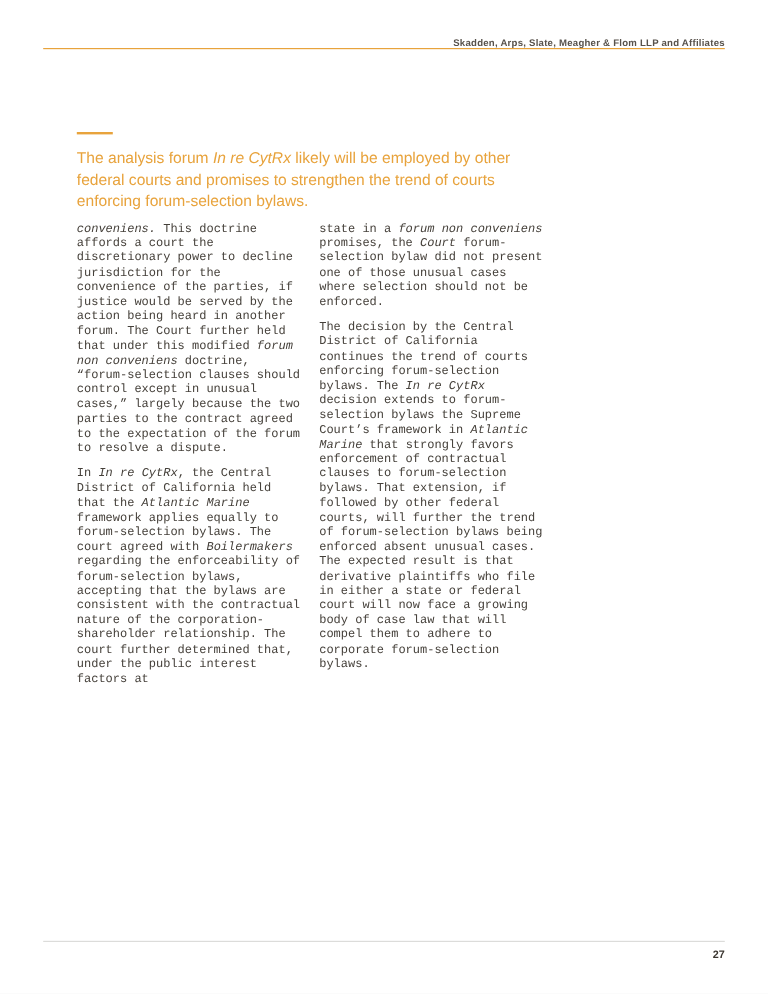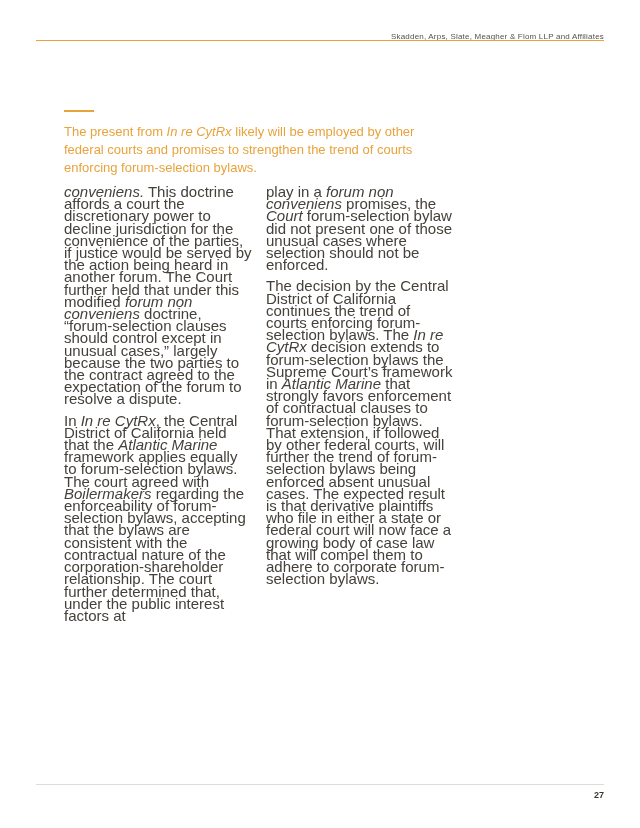--- a/index.html
+++ b/index.html
@@ -21,21 +21,21 @@
   
   .page-header {
     position: absolute;
     top: 25px;
     right: 36px;
     text-align: right;
   }
   .firm-name {
     font-family: "Liberation Sans", sans-serif;
     font-size: 8px;
-    font-weight: normal;
+    font-weight: bold;
     letter-spacing: 0.2px;
     color: #57514b;
     margin-top: 41px;
   }
   .header-rule {
     position: absolute;
     top: 40px;
     left: 36px;
     right: 36px;
     height: 1px;
@@ -69,22 +69,22 @@
     position: absolute;
     top: 186px;
     left: 64px;
     width: 390px;
     display: flex;
     gap: 14px;
   }
   .column { width: 188px; }
   .body-para {
     margin: 0 0 9px 0;
-    font-family: Liberation Sans, sans-serif;
-    font-size: 15px;
+    font-family: Liberation Mono, monospace;
+    font-size: 10px;
     line-height: 12.2px;
     color: var(--body-text);
     text-align: left;
   }
   .body-para .italic { font-style: italic; }
 
   
   .footer-rule {
     position: absolute;
     left: 36px;
@@ -109,30 +109,30 @@
 <div class="page">
 
   <header class="page-header">
     <span class="firm-name">Skadden, Arps, Slate, Meagher &amp; Flom LLP and Affiliates</span>
   </header>
 
   <div class="header-rule"></div>
 
   <section class="pullquote-block">
     <div class="pullquote-dash"></div>
-    <p class="pullquote"><span>The present from </span><span class="italic">In re CytRx</span><span> likely will be employed by other federal courts and promises to strengthen the trend of courts enforcing forum-selection bylaws.</span></p>
+    <p class="pullquote"><span>The analysis forum </span><span class="italic">In re CytRx</span><span> likely will be employed by other federal courts and promises to strengthen the trend of courts enforcing forum-selection bylaws.</span></p>
   </section>
 
   <section class="columns">
     <div class="column">
         <p class="body-para"><span class="italic">conveniens.</span><span> This doctrine affords a court the discretionary power to decline jurisdiction for the convenience of the parties, if justice would be served by the action being heard in another forum. The Court further held that under this modified </span><span class="italic">forum non conveniens</span><span> doctrine, “forum-selection clauses should control except in unusual cases,” largely because the two parties to the contract agreed to the expectation of the forum to resolve a dispute.</span></p>
         <p class="body-para"><span>In </span><span class="italic">In re CytRx</span><span>, the Central District of California held that the </span><span class="italic">Atlantic Marine</span><span> framework applies equally to forum-selection bylaws. The court agreed with </span><span class="italic">Boilermakers</span><span> regarding the enforceability of forum-selection bylaws, accepting that the bylaws are consistent with the contractual nature of the corporation-shareholder relationship. The court further determined that, under the public interest factors at</span></p>
       </div>
     <div class="column">
-        <p class="body-para"><span>play in a </span><span class="italic">forum non conveniens</span><span> promises, the </span><span class="italic">Court</span><span> forum-selection bylaw did not present one of those unusual cases where selection should not be enforced.</span></p>
+        <p class="body-para"><span>state in a </span><span class="italic">forum non conveniens</span><span> promises, the </span><span class="italic">Court</span><span> forum-selection bylaw did not present one of those unusual cases where selection should not be enforced.</span></p>
         <p class="body-para"><span>The decision by the Central District of California continues the trend of courts enforcing forum-selection bylaws. The </span><span class="italic">In re CytRx</span><span> decision extends to forum-selection bylaws the Supreme Court’s framework in </span><span class="italic">Atlantic Marine</span><span> that strongly favors enforcement of contractual clauses to forum-selection bylaws. That extension, if followed by other federal courts, will further the trend of forum-selection bylaws being enforced absent unusual cases. The expected result is that derivative plaintiffs who file in either a state or federal court will now face a growing body of case law that will compel them to adhere to corporate forum-selection bylaws.</span></p>
       </div>
   </section>
 
   <footer>
     <div class="footer-rule"></div>
     <span class="page-number">27</span>
   </footer>
 
 </div>

